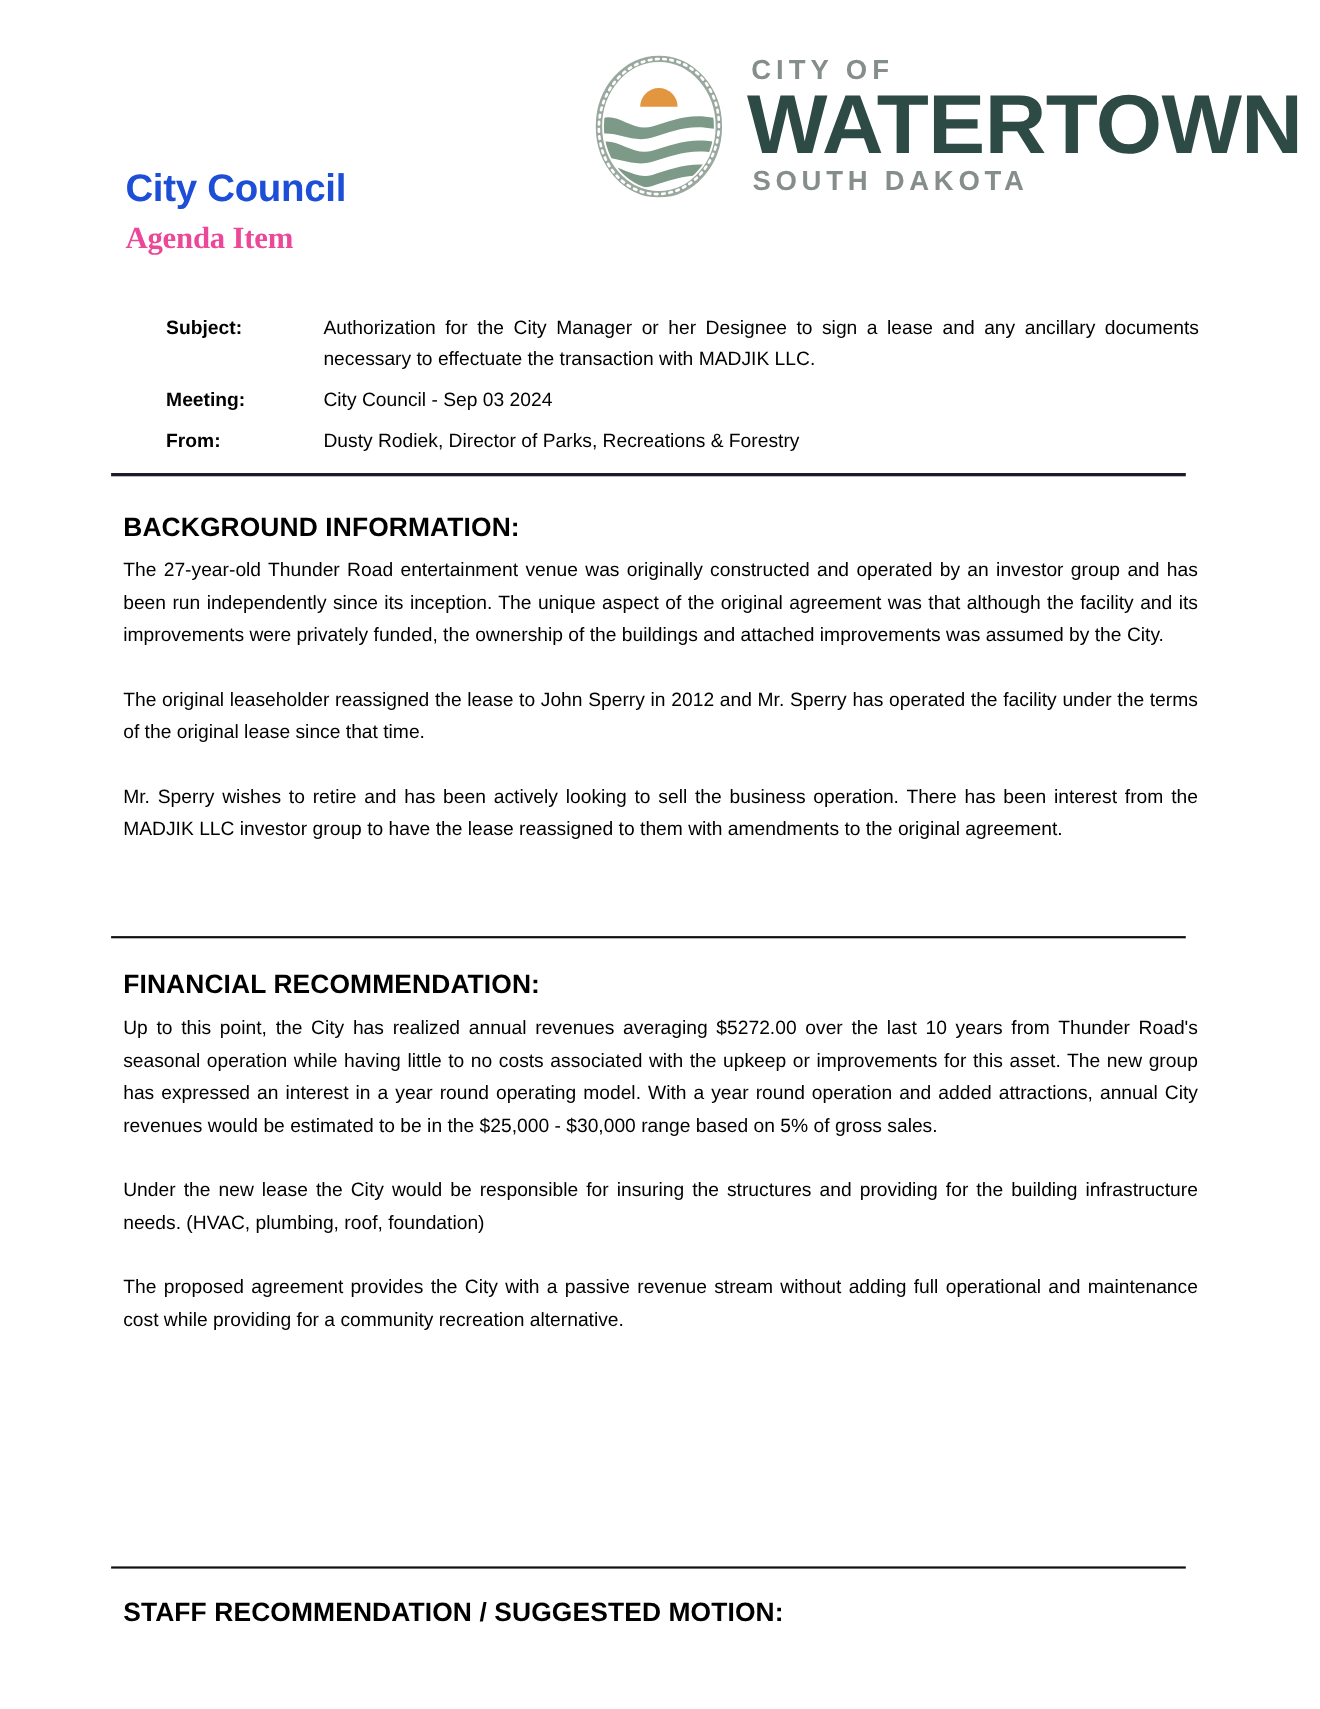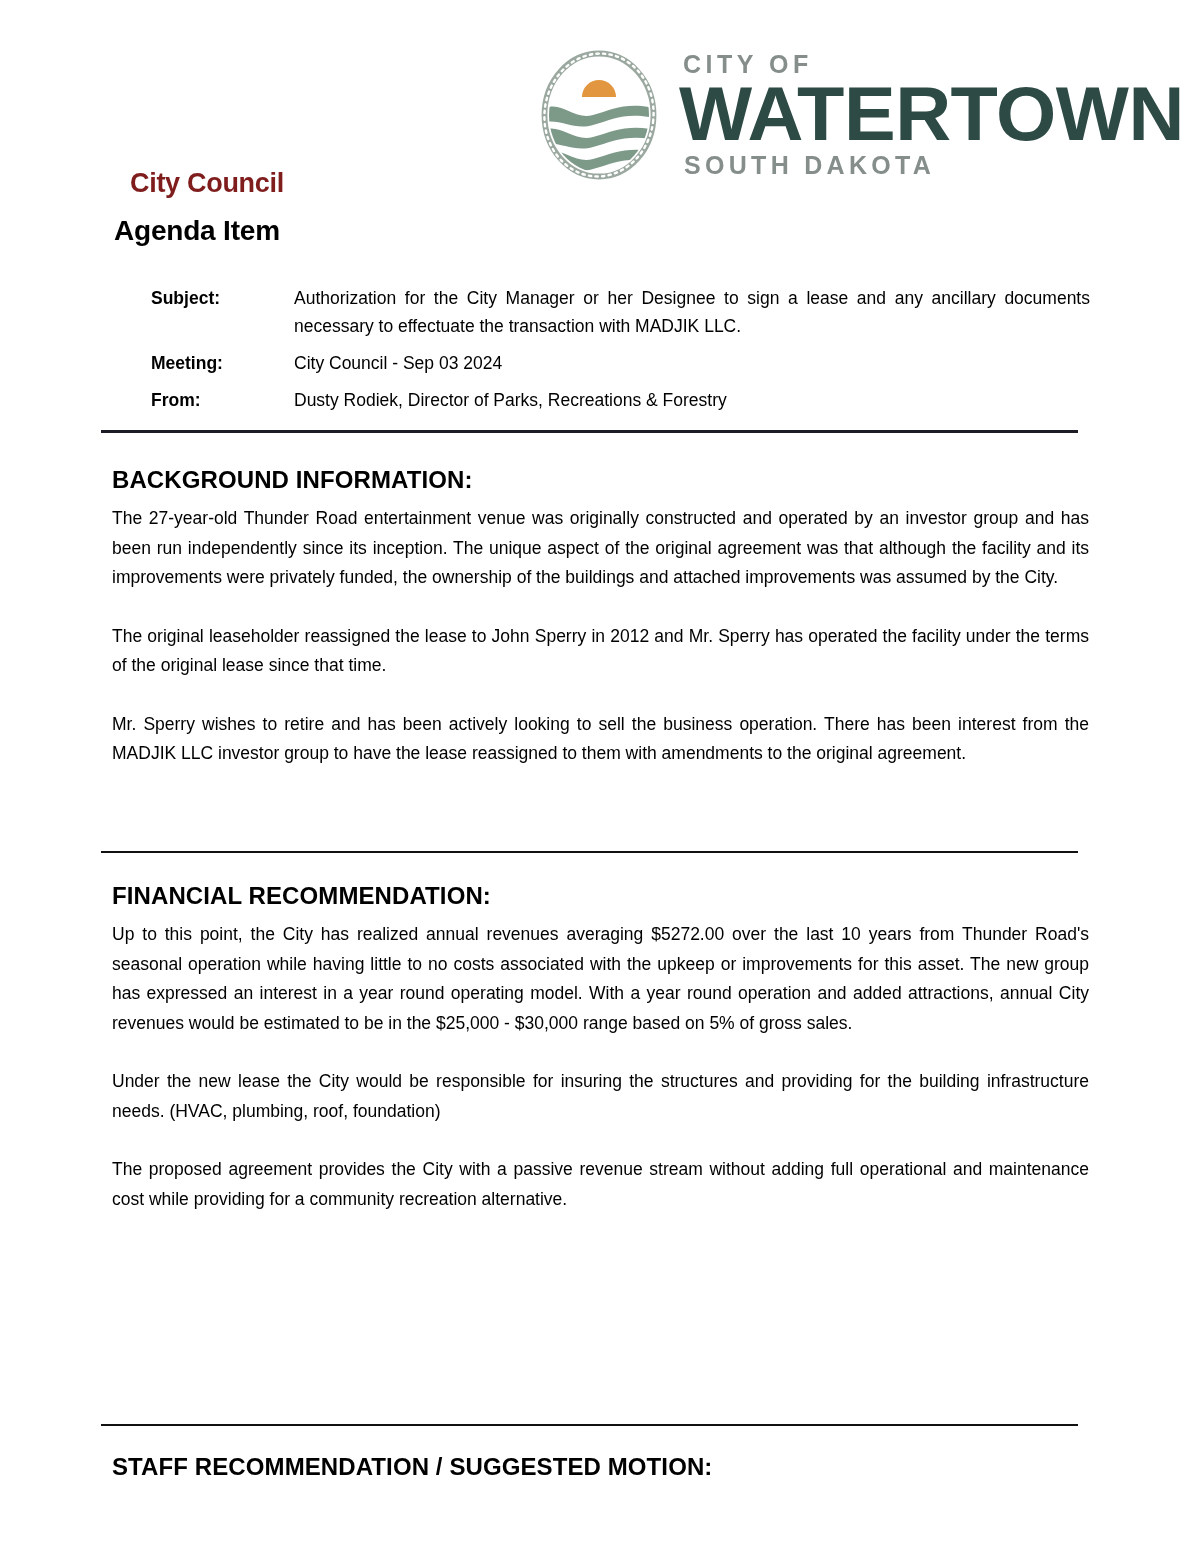--- a/index.html
+++ b/index.html
@@ -77,34 +77,35 @@
     margin-left: 5px;
     margin-top: 5px;
   }
 
   .title-block {
     position: absolute;
     left: 114px;
     top: 152px;
   }
   .doc-title {
-    font-size: 27px;
+    font-size: 35px;
     font-weight: bold;
     letter-spacing: -0.3px;
-    color: #7f1d1d;
-    margin: 16px;
+    color: #1d4ed8;
+    margin: 0;
     line-height: 1.15;
   }
   .doc-subtitle {
     font-size: 28px;
     font-weight: bold;
     letter-spacing: -0.2px;
-    color: #000000;
+    color: #ec4899;
     margin: 9px 0 0 0;
     line-height: 1.15;
+    font-family: Liberation Serif, serif;
   }
 
   
   .meta {
     position: absolute;
     left: 112px;
     top: 284px;
     width: 978px;
   }
   .meta-row {

